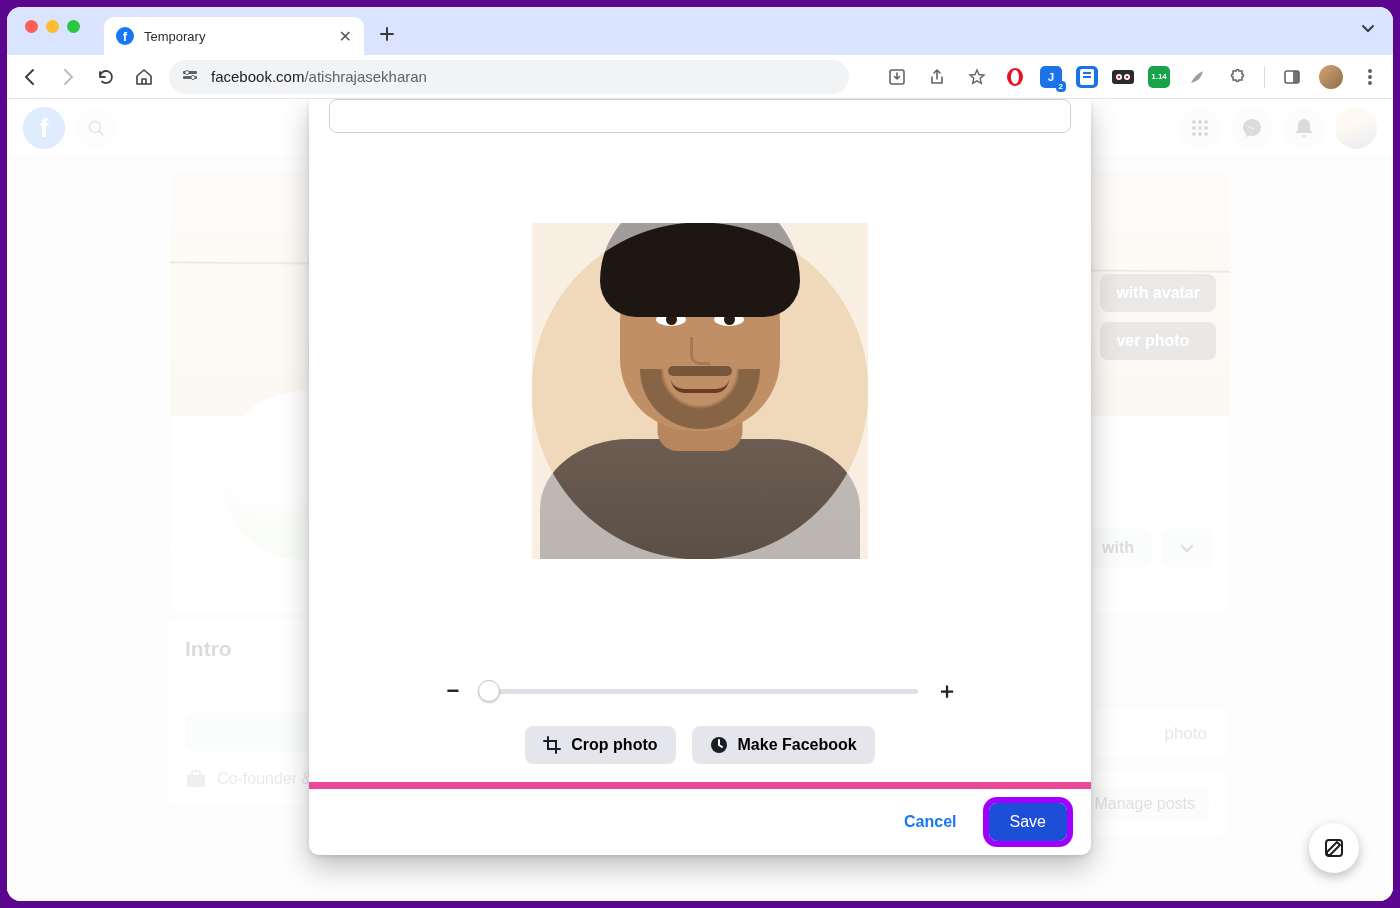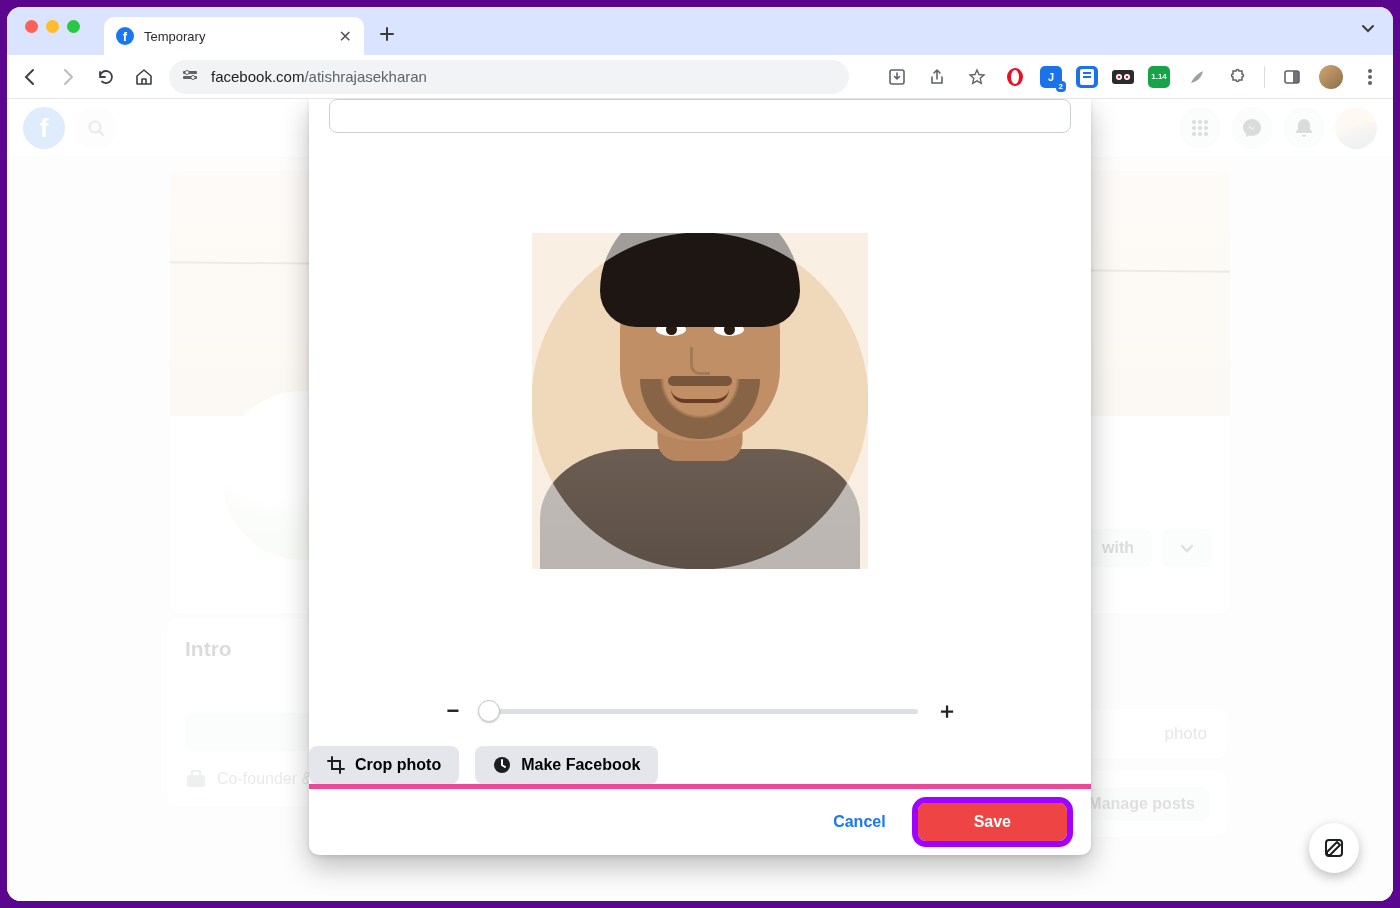--- a/index.html
+++ b/index.html
@@ -84,21 +84,21 @@
   .ptab-more { margin-left:auto; width:48px; height:38px; background:#e4e6eb; border-radius:8px; display:flex; align-items:center; justify-content:center; font-weight:900; letter-spacing:2px; }
 
   .intro-card { position:absolute; left:160px; top:520px; width:430px; background:#fff; border-radius:10px; padding:18px; box-shadow:0 1px 2px rgba(0,0,0,0.1); }
   .intro-card h2 { font-size:21px; font-weight:800; margin-bottom:16px; }
   .intro-card .conne { text-align:center; color:#444; font-size:16px; margin-bottom:18px; }
   .bio-btn { width:100%; height:38px; background:#e4e6eb; border-radius:8px; }
   .intro-row { display:flex; align-items:center; gap:10px; color:#65676b; font-size:16px; margin-top:18px; }
 
   .posts-right { position:absolute; left:610px; top:672px; width:610px; background:#fff; border-radius:10px; padding:16px 18px; box-shadow:0 1px 2px rgba(0,0,0,0.1); display:flex; align-items:center; gap:22px; }
   .posts-right h2 { font-size:21px; font-weight:800; margin-right:auto; }
-  .chip { display:flex; gap:8px; background:#e4e6eb; border-radius:8px; padding:8px 14px; font-weight:700; font-size:16px; color:#1c1e21; }
+  .chip { display:flex; gap:8px; background:#e4e6eb; border-radius:8px; padding:8px 14px; font-weight:400; font-size:16px; color:#1c1e21; }
   .life-event-card { position:absolute; left:610px; top:610px; width:610px; height:50px; background:#fff; border-radius:10px; box-shadow:0 1px 2px rgba(0,0,0,0.1); display:flex; align-items:center; padding:0 20px; color:#4b4b4b; font-size:17px; gap:12px; }
 
   
   .modal {
     position:absolute; left:50%; transform:translateX(-50%); top:0; width:782px; height:756px; background:#fff; border-radius:0 0 10px 10px; box-shadow:0 12px 28px rgba(0,0,0,0.25),0 2px 4px rgba(0,0,0,0.1); z-index:30; display:flex; flex-direction:column;
   }
   .modal .desc-box { margin:0 20px 0 20px; height:34px; border:1px solid #ccd0d5; border-radius:8px; }
   .modal .preview { flex:1; display:flex; align-items:center; justify-content:center; }
   .modal .preview-box {
     width:336px; height:336px; background:#f0d8bb; position:relative; overflow:hidden;
@@ -120,27 +120,27 @@
   .person-nose { position:absolute; top:96px; left:50%; transform:translateX(-50%); width:20px; height:28px; border-left:3px solid rgba(0,0,0,0.15); border-bottom:3px solid rgba(0,0,0,0.15); border-radius:0 0 0 10px; }
   .person-mouth { position:absolute; top:138px; left:50%; transform:translateX(-50%); width:58px; height:14px; border-bottom:4px solid #6a3c28; border-radius:0 0 40px 40px; }
   .person-beard { position:absolute; top:128px; left:50%; transform:translateX(-50%); width:120px; height:60px; border-radius:0 0 60px 60px; background:radial-gradient(ellipse at 50% 0, transparent 36px, rgba(30,20,12,0.35) 40px); }
   .person-mous { position:absolute; top:125px; left:50%; transform:translateX(-50%); width:64px; height:10px; background:rgba(30,20,12,0.45); border-radius:10px; }
 
   .zoom-row { display:flex; align-items:center; justify-content:center; gap:16px; margin-top:30px; margin-bottom:22px; }
   .zoom-sym { width:26px; height:26px; display:flex; align-items:center; justify-content:center; font-size:22px; font-weight:800; color:#222; }
   .slider-track { width:436px; height:5px; background:#dcdfe3; border-radius:4px; position:relative; }
   .slider-knob { position:absolute; top:50%; left:0; transform:translate(-4px,-50%); width:22px; height:22px; background:#fff; border-radius:50%; border:1.5px solid #c8c8c8; box-shadow:0 1px 2px rgba(0,0,0,0.2); }
 
-  .action-pills { display:flex; gap:16px; }
+  .action-pills { display:flex; justify-content:center; gap:16px; margin-bottom:18px; }
   .pill { background:#e4e6eb; border-radius:8px; padding:10px 18px; font-weight:700; font-size:16px; display:flex; align-items:center; gap:10px; }
 
   .priv-row { display:flex; align-items:center; gap:12px; padding:0 20px 18px 20px; color:#65676b; font-size:17px; }
-  .modal-footer { border-top:5px solid #ec4899; padding:14px 24px; display:flex; justify-content:flex-end; gap:18px; align-items:center; }
+  .modal-footer { border-top:7px solid #ec4899; padding:14px 24px; display:flex; justify-content:flex-end; gap:18px; align-items:center; }
   .btn-cancel { color:#1877f2; font-weight:700; font-size:16px; padding:10px 14px; }
-  .btn-save { background:#ef4444; color:#fff; font-weight:700; font-size:16px; padding:10px 56px; border-radius:8px; }
+  .btn-save { background:#1d4ed8; color:#fff; font-weight:400; font-size:16px; padding:10px 21px; border-radius:8px; }
   .save-highlight { outline:6px solid #a100ff; border-radius:8px; }
 
   
   .fab { position:absolute; right:34px; bottom:28px; width:50px; height:50px; border-radius:50%; background:#fff; box-shadow:0 4px 12px rgba(0,0,0,0.25); display:flex; align-items:center; justify-content:center; color:#333; z-index:40; }
 
   svg { display:block; }
 </style>
 </head>
 <body>
 
@@ -312,20 +312,24 @@
                 <path d="M10 2a6 6 0 0 0-6 6v4l-2 3v1h16v-1l-2-3V8a6 6 0 0 0-6-6zM8 18a2 2 0 0 0 4 0" fill="#050505"></path>
               </svg>
             </div>
           <div class="fb-avatar-sm"></div>
         </div>
       </div>
 
       <div class="profile-card">
         <div class="cover">
           <div class="wire"></div>
+          <div class="cover-btns">
+            <div class="cover-btn">with avatar</div>
+            <div class="cover-btn">ver photo</div>
+          </div>
         </div>
         <div class="profile-pic-lg"></div>
         <div class="profile-actions">
           <div class="edit-profile-btn">
               <span>with</span>
             </div>
           <div class="caret-btn">
               <svg width="16" height="16" viewBox="0 0 16 16">
                 <path d="M3 6l5 5 5-5" stroke="#1c1e21" stroke-width="2.4" fill="none" stroke-linecap="round"></path>
               </svg>

